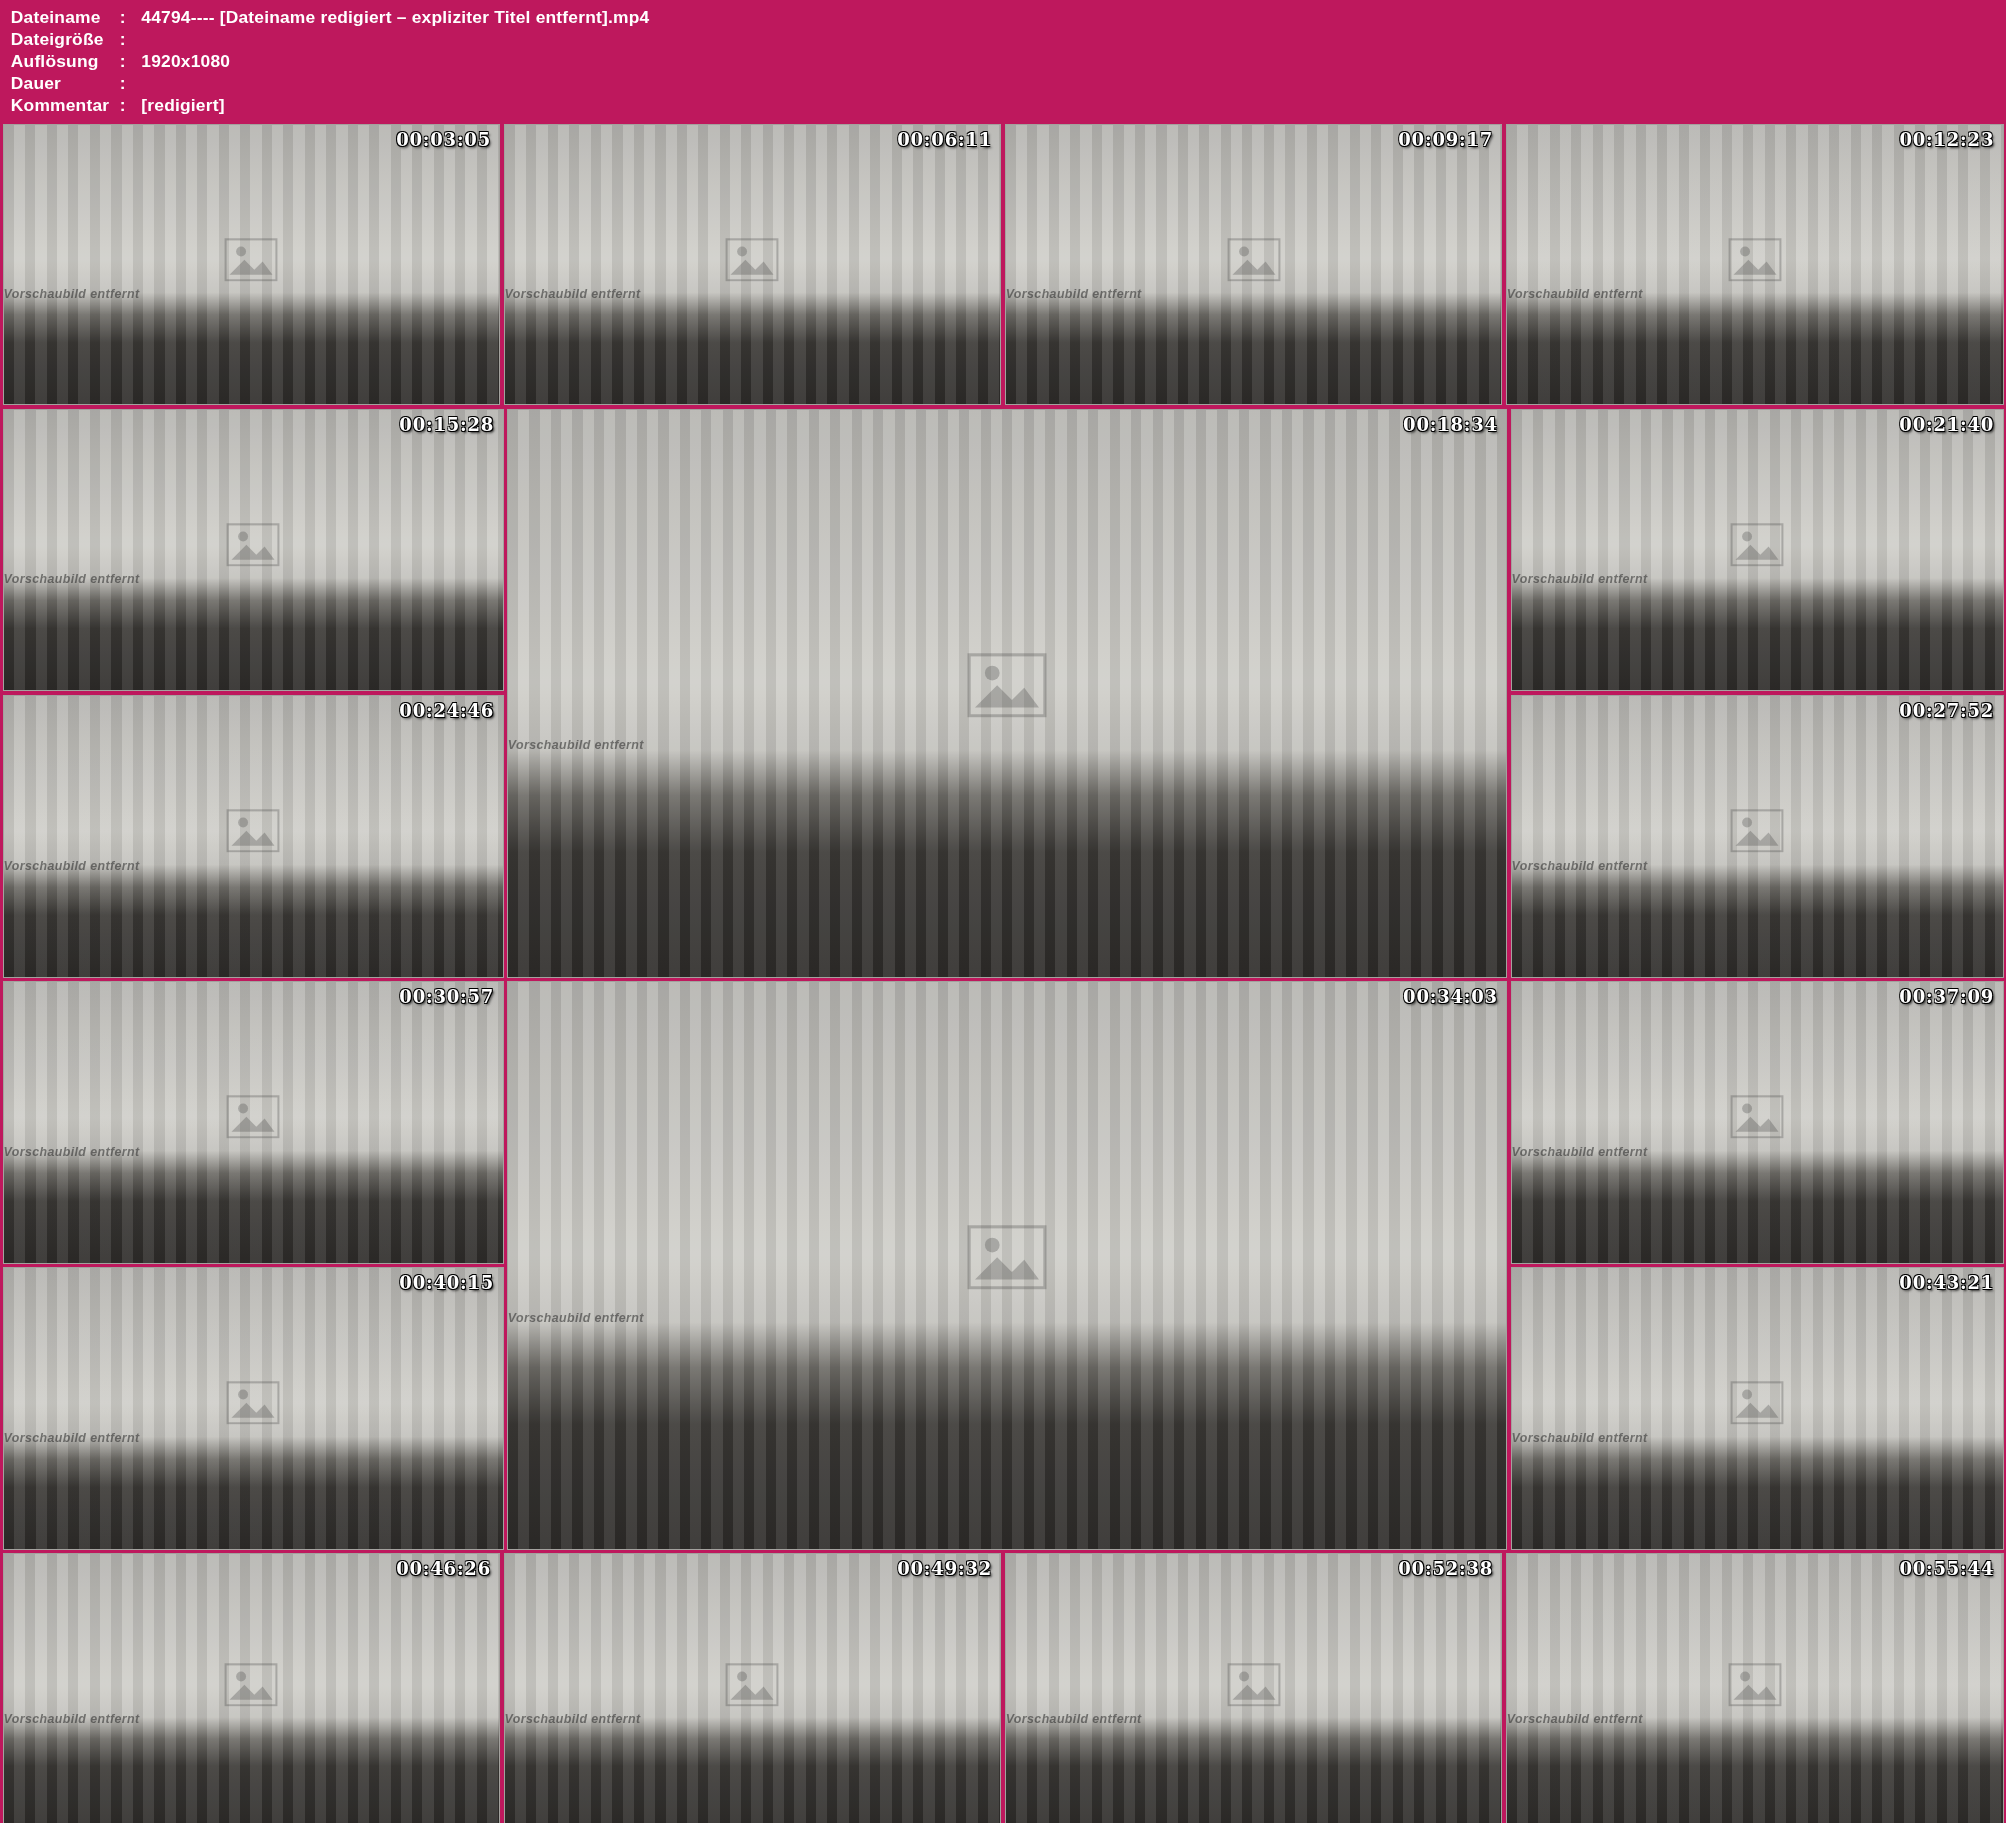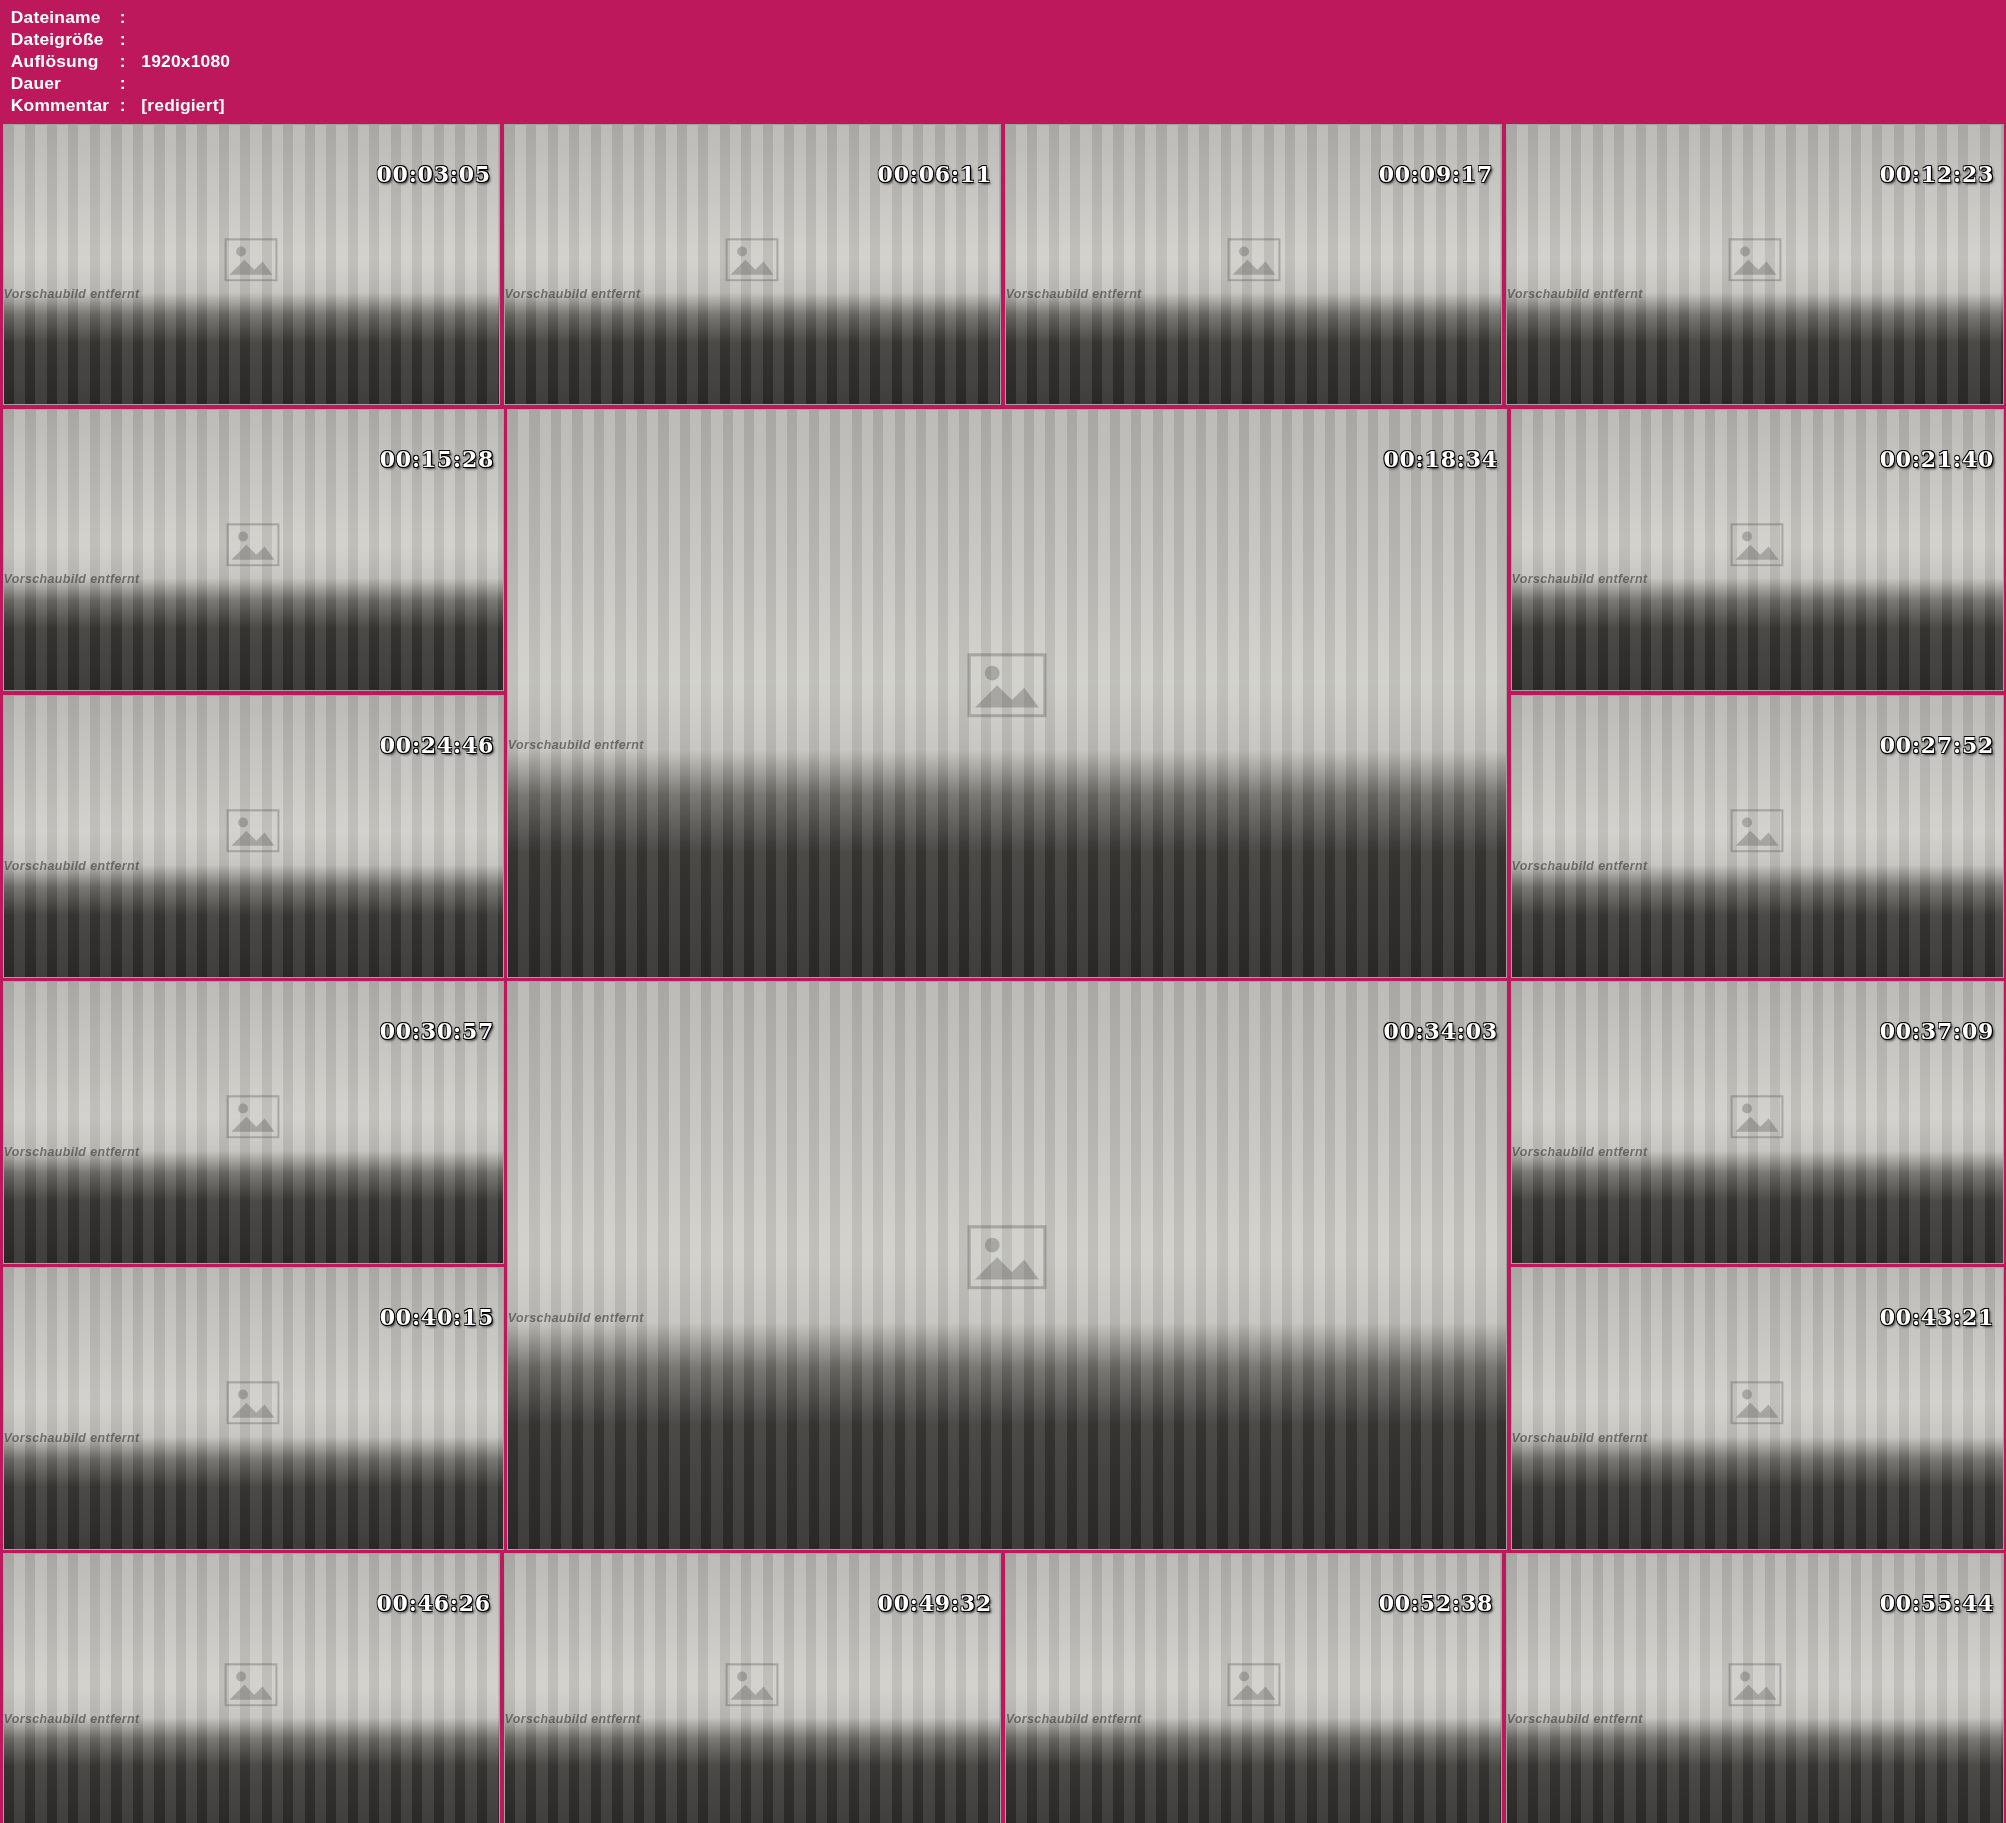--- a/index.html
+++ b/index.html
@@ -65,26 +65,25 @@
         #b5b4b0 0%, #cfcec9 48%, #c2c1bc 60%,
         #6d6b66 68%, #3a3835 78%, #2d2b29 100%);
     overflow: hidden;
   }
   .ts {
     position: absolute;
     top: 4.1px;
     right: 8.3px;
     font-family: "DejaVu Serif", serif;
     font-weight: bold;
-    font-size: 22px;
+    font-size: 18px;
     color: #ffffff;
     text-shadow: 0.8px 0.8px 0 #000, -0.8px -0.8px 0 #000, 0.8px -0.8px 0 #000,
                  -0.8px 0.8px 0 #000, 1.7px 1.7px 2.5px rgba(0,0,0,0.8);
     letter-spacing: 0.8px;
-    margin-top: 32px;
   }
   .ph-icon {
     position: absolute;
     top: 50%;
     left: 50%;
     transform: translate(-50%, -62%);
     opacity: 0.28;
     line-height: 0;
   }
   .ph-note {
@@ -102,20 +101,21 @@
 </style>
 </head>
 <body>
 
 <div class="sheet">
 
   <div class="header">
     <div class="info-row">
       <span class="info-label">Dateiname</span>
       <span class="info-colon">:</span>
+      <span class="info-value">44794---- [Dateiname redigiert – expliziter Titel entfernt].mp4</span>
     </div>
     <div class="info-row">
       <span class="info-label">Dateigröße</span>
       <span class="info-colon">:</span>
     </div>
     <div class="info-row">
       <span class="info-label">Auflösung</span>
       <span class="info-colon">:</span>
       <span class="info-value">1920x1080</span>
     </div>

